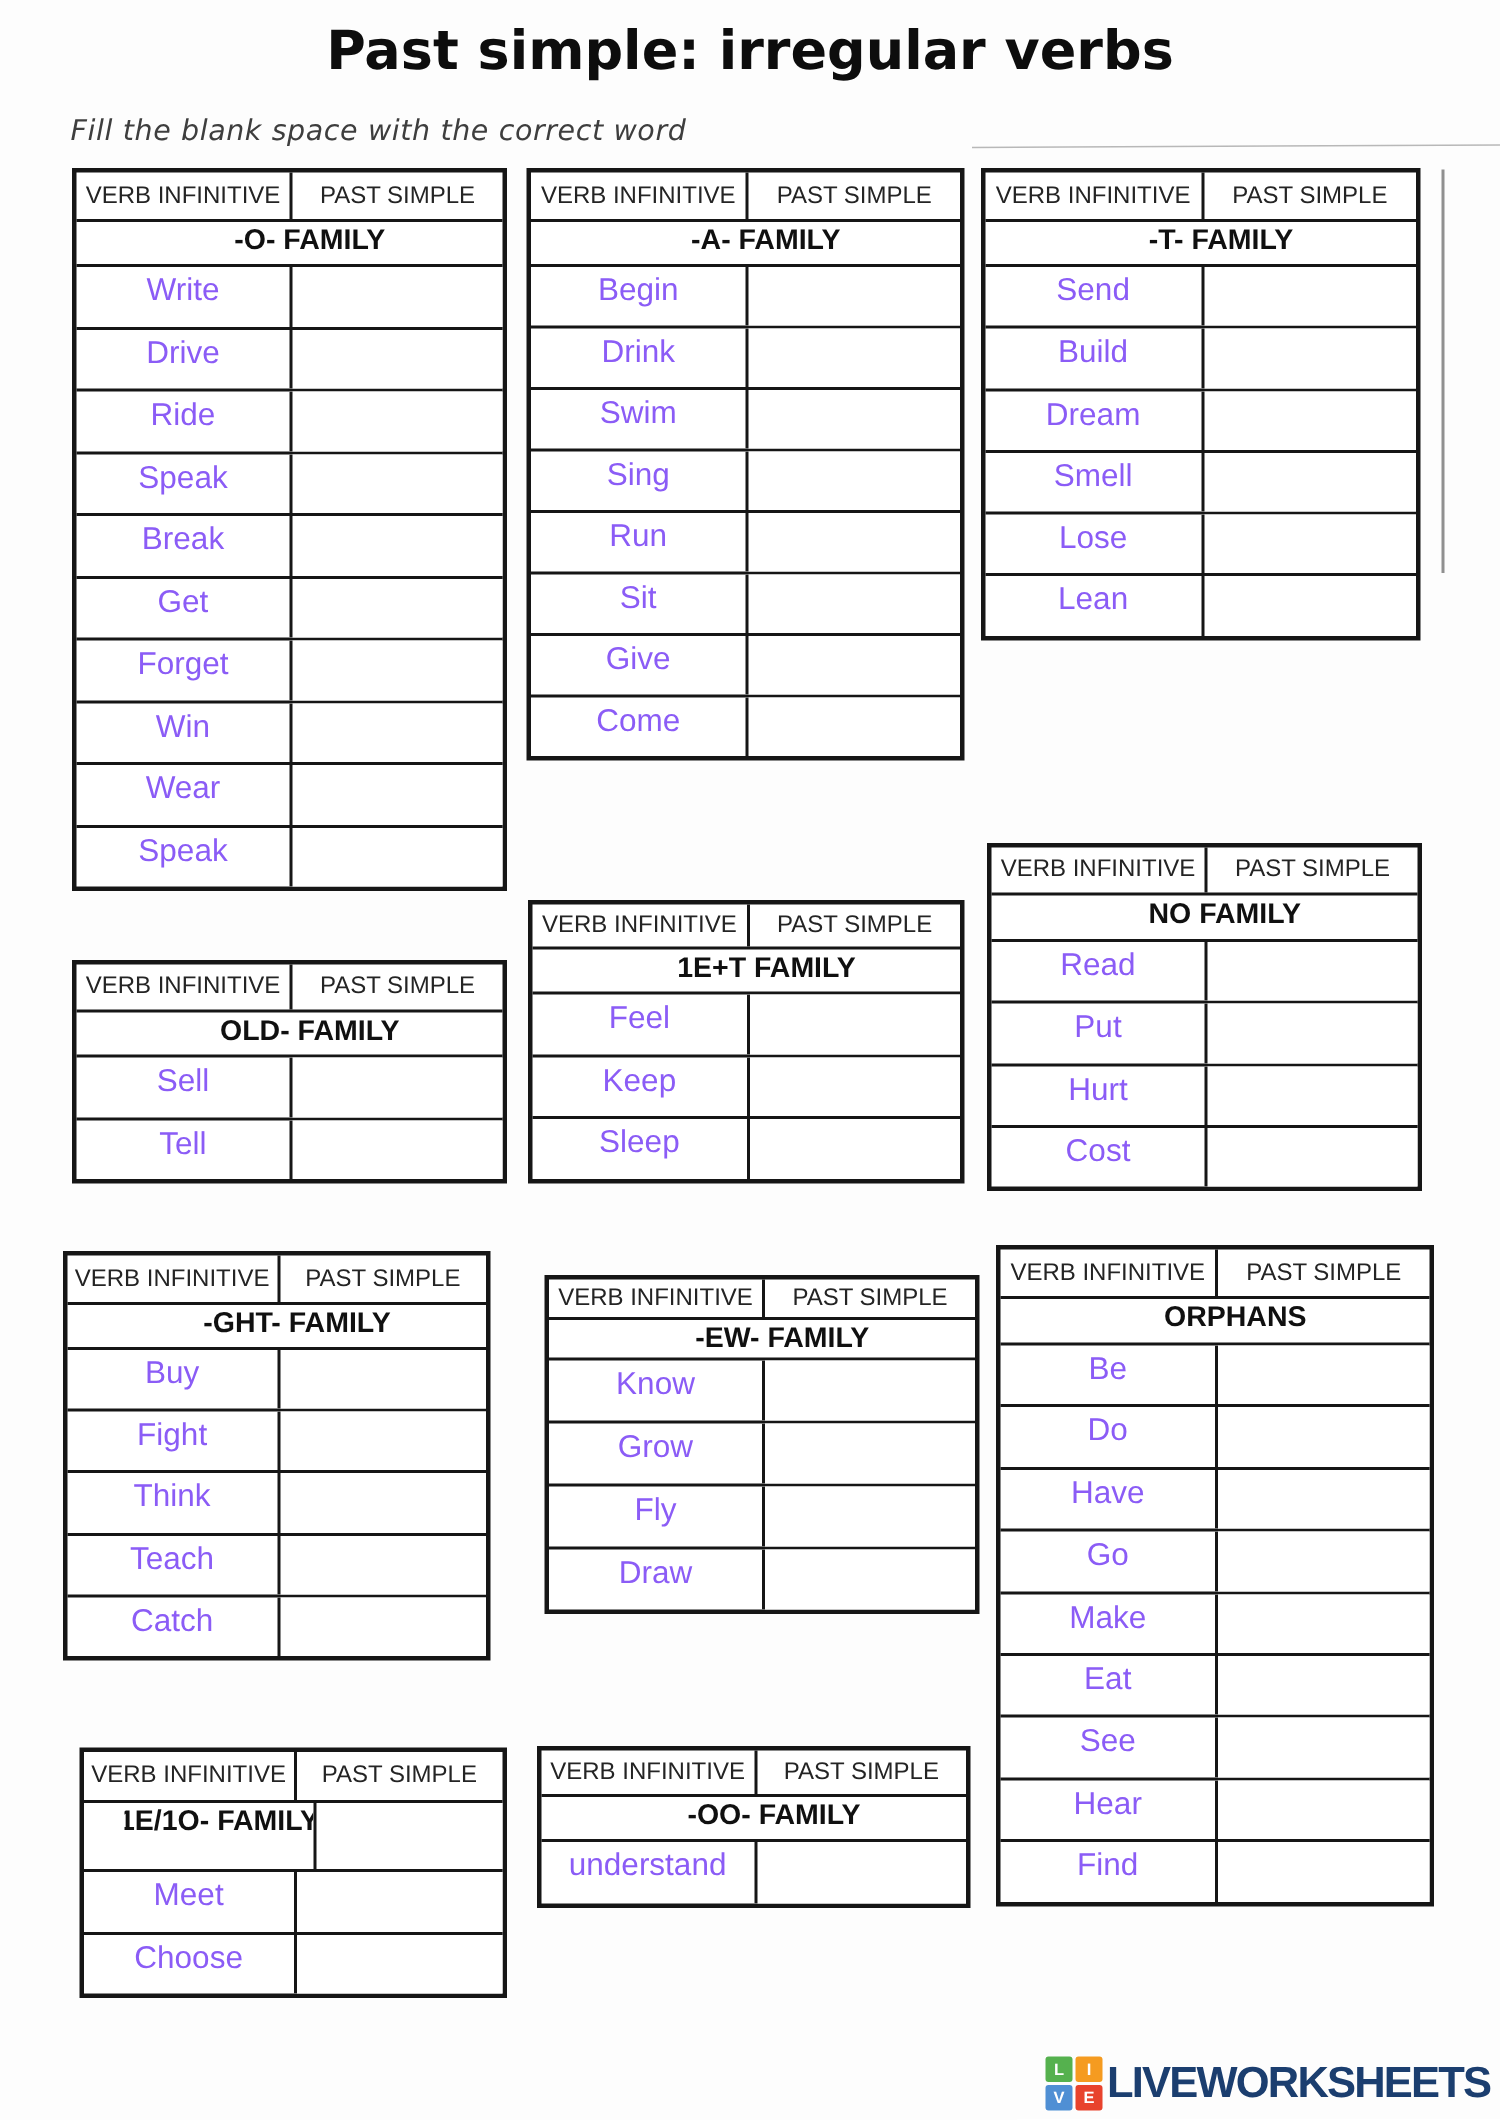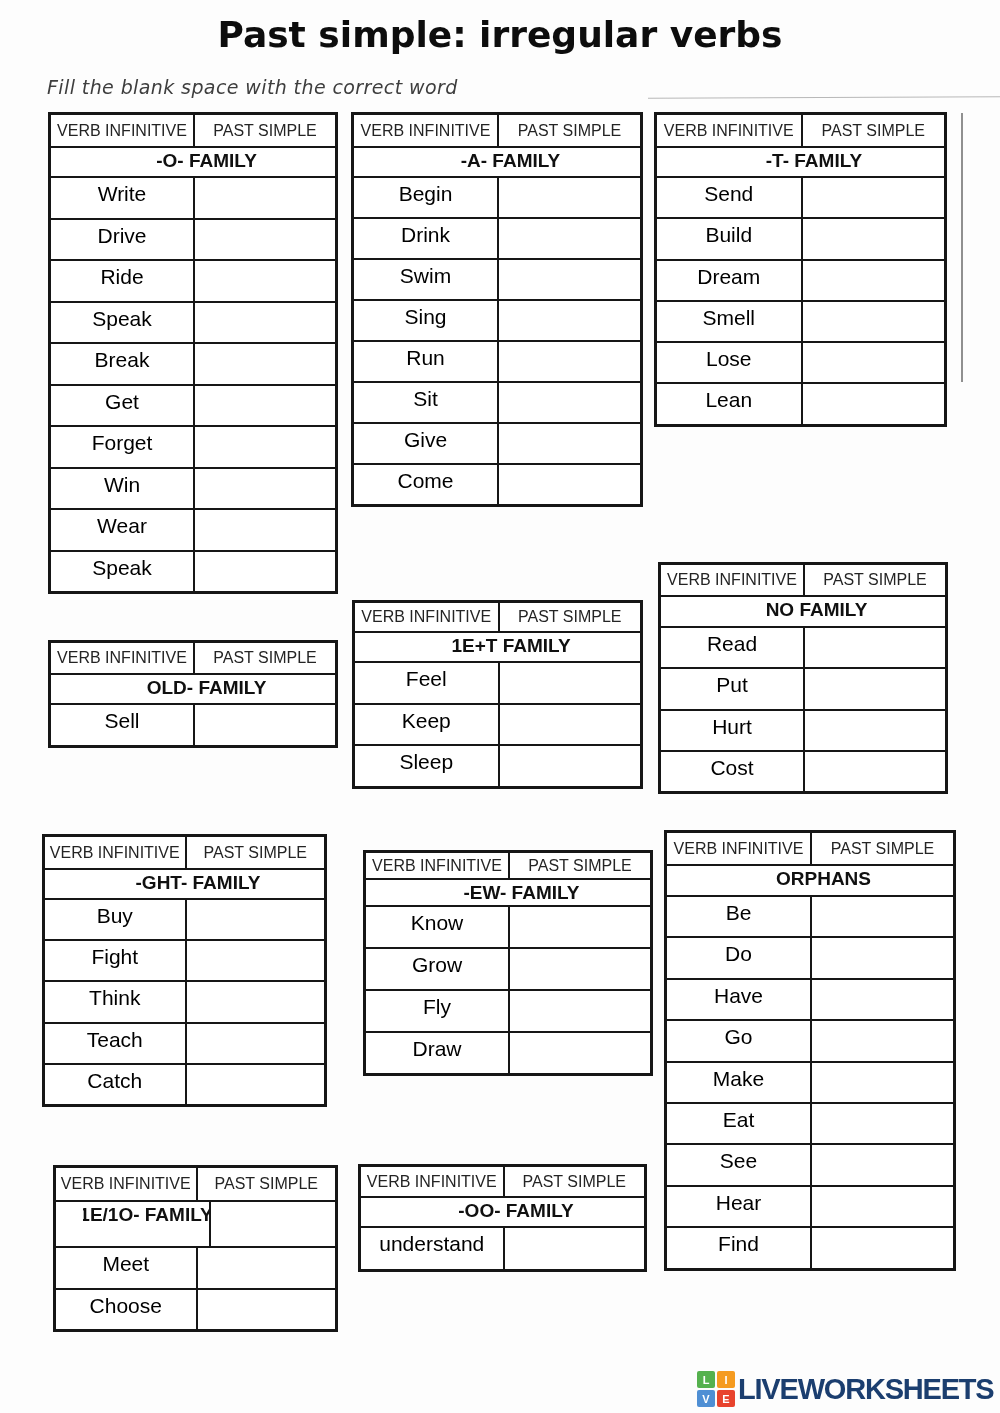--- a/index.html
+++ b/index.html
@@ -36,21 +36,21 @@
   .cell { box-sizing:border-box; display:flex; justify-content:center; overflow:hidden; }
   .cell.left { width:50%; }
   .cell.right { width:50%; border-left:2px solid #161616; }
   .cell.span { width:100%; }
 
   .vrow.header { height:var(--hh,31px); }
   .header-cell { align-items:center; font-size:16px; color:#242424; white-space:nowrap; }
   .vrow.family { height:var(--fh,30px);padding-left:27px; }
   .family-cell { align-items:flex-start; padding-top:2px; font-weight:bold; font-size:19px; color:#101010; white-space:nowrap; }
   .vrow.verb { height:var(--rh,41.5px); }
-  .verb-cell { align-items:flex-start; padding-top:4px; font-size:21px; color:#000000; white-space:nowrap; }
+  .verb-cell { align-items:flex-start; padding-top:4px; font-size:21px; color:#8b5cf6; white-space:nowrap; }
   .answer-cell { background:#ffffff; }
 
   
   #t-o        { left:48px;  top:112px;  width:290px; --hh:31px; --fh:30px; --rh:41.5px; }
   #t-a        { left:351px; top:112px;  width:292px; --hh:31px; --fh:30px; --rh:41px; }
   #t-t        { left:654px; top:112px;  width:293px; --hh:31px; --fh:30px; --rh:41.3px; }
   #t-old      { left:48px;  top:640px;  width:290px; --hh:30px; --fh:30px; --rh:41.5px; }
   #t-eet      { left:352px; top:600px;  width:291px; --hh:28px; --fh:30px; --rh:41.6px; }
   #t-nochange { left:658px; top:562px;  width:290px; --hh:30px; --fh:31px; --rh:41.3px; }
   #t-ght      { left:42px;  top:834px;  width:285px; --hh:31px; --fh:30px; --rh:41.2px; }
@@ -285,20 +285,26 @@
         <div class="cell span family-cell">
           <span>OLD- FAMILY</span>
         </div>
       </div>
       <div class="vrow verb">
         <div class="cell left verb-cell">
           <span>Sell</span>
         </div>
         <div class="cell right answer-cell"></div>
       </div>
+      <div class="vrow verb">
+        <div class="cell left verb-cell">
+          <span>Tell</span>
+        </div>
+        <div class="cell right answer-cell"></div>
+      </div>
     </div>
   <div class="vtable" id="t-eet">
       <div class="vrow header">
         <div class="cell left header-cell">
           <span>VERB INFINITIVE</span>
         </div>
         <div class="cell right header-cell">
           <span>PAST SIMPLE</span>
         </div>
       </div>

